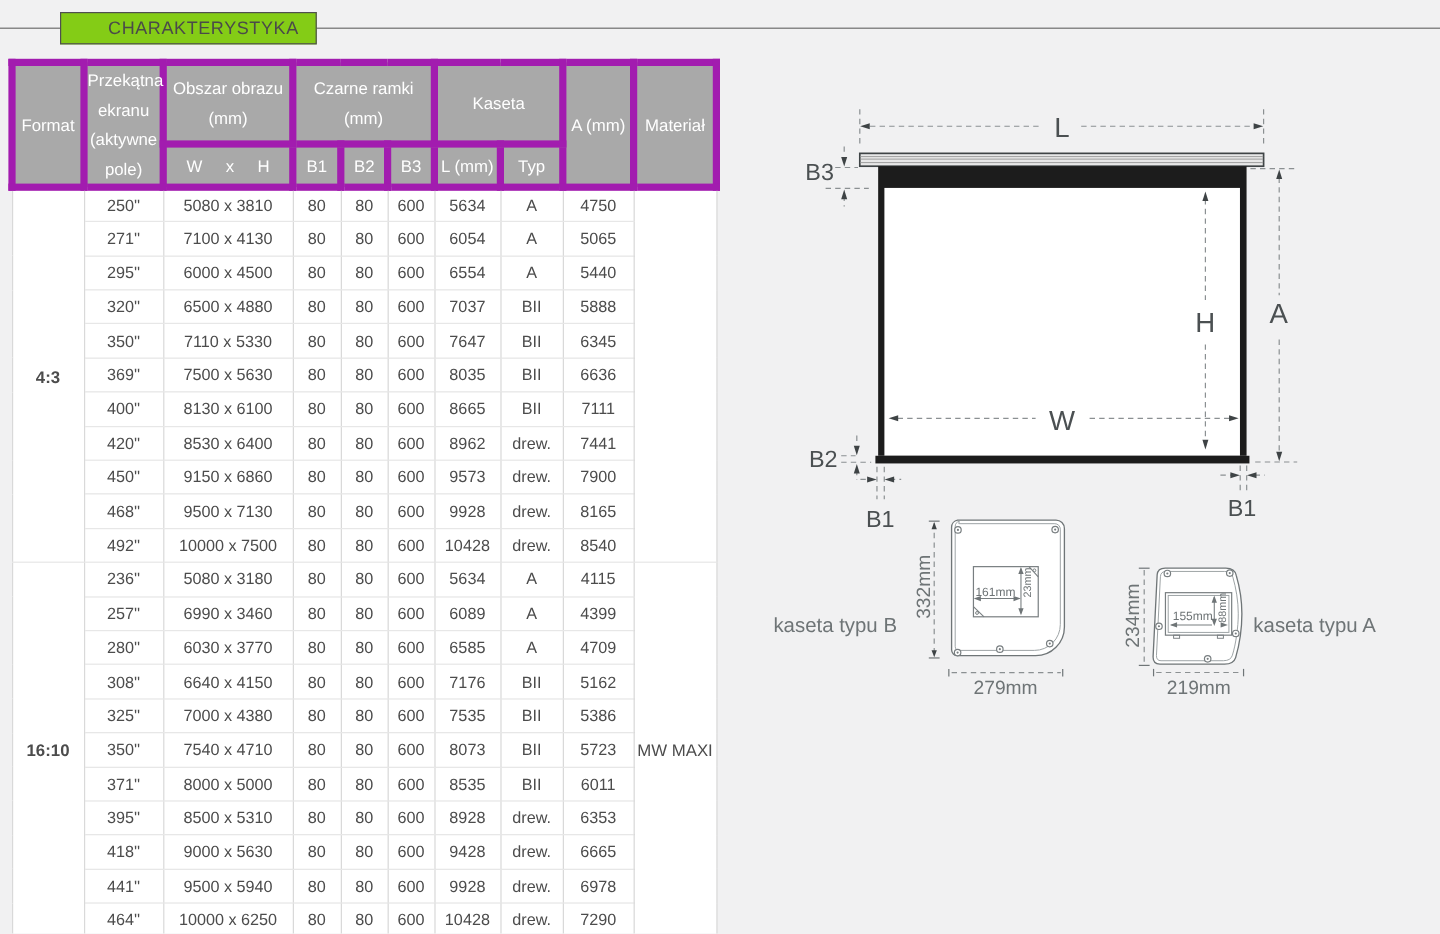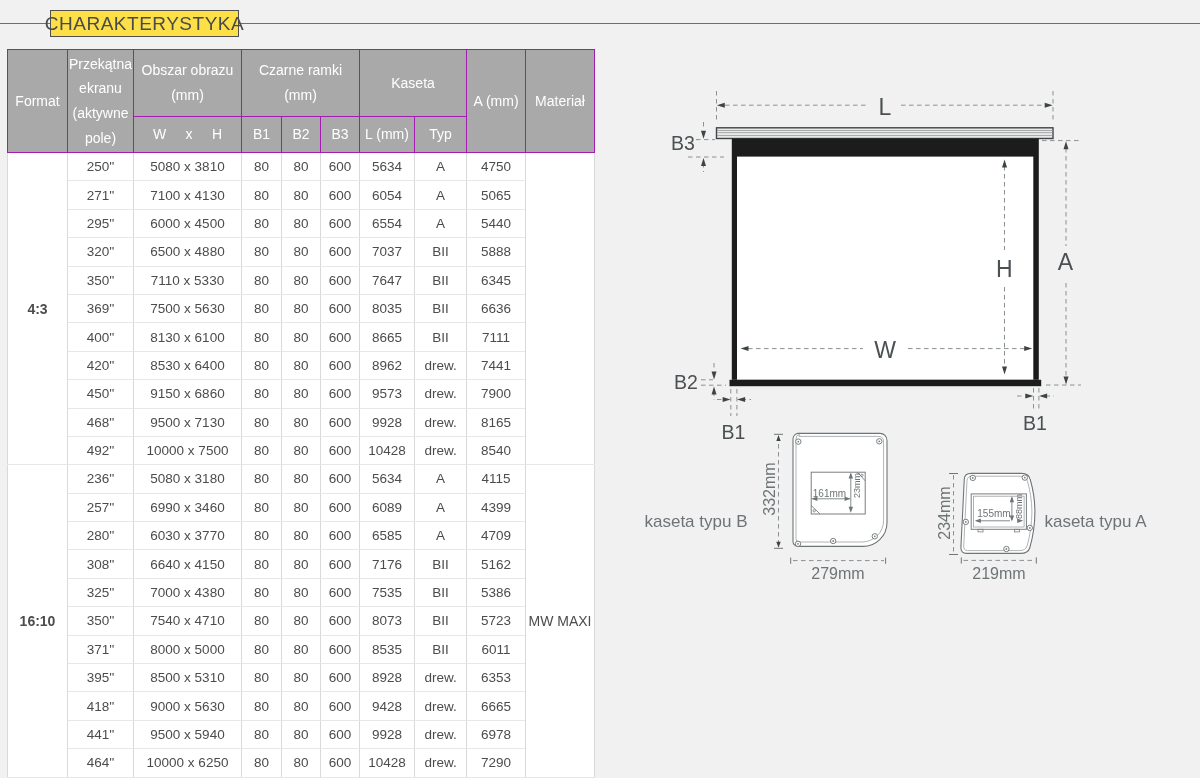--- a/index.html
+++ b/index.html
@@ -1,21 +1,21 @@
 <!DOCTYPE html>
 <html><head><meta charset="utf-8"><style>
 html,body{margin:0;padding:0;}
 body{width:1200px;height:778px;position:relative;background:#f1f1f2;
  font-family:"Liberation Sans",sans-serif;overflow:hidden;}
 #topline{position:absolute;left:0;top:23px;width:1200px;height:1px;background:#6e6e6e;}
 #charbox{position:absolute;left:50px;top:10px;width:187px;height:25px;border:1.5px solid #4f4f4f;
- background:#fde047;display:flex;align-items:center;justify-content:center;
- font-size:19px;letter-spacing:0.5px;color:#4a4a4a;}
+ background:#84cc16;display:flex;align-items:center;justify-content:center;
+ font-size:15px;letter-spacing:0.5px;color:#4a4a4a;padding-left:25px;}
 table{position:absolute;left:7px;top:49px;border-collapse:collapse;table-layout:fixed;width:587px;}
-th{background:#a9a9a9;color:#fff;font-weight:normal;font-size:14px;line-height:24.6px;border:1px solid #a21caf;padding:0;}
+th{background:#a9a9a9;color:#fff;font-weight:normal;font-size:14px;line-height:24.6px;border:6px solid #a21caf;padding:0;}
 td{background:#fff;color:#4c4c4c;font-size:13.5px;text-align:center;border:1px solid #d9d9d9;border-top-color:#e7e7e7;border-bottom-color:#e7e7e7;padding:0;}
 tr.h1{height:67px;} tr.h2{height:36px;}
 tr.d{height:28.4px;}
 td.fmt{font-size:14px;font-weight:bold;}
 td.mat{font-size:14px;margin-left:40px;}
 </style></head><body>
 <div id="topline"></div>
 <div id="charbox">CHARAKTERYSTYKA</div>
 <table>
 <colgroup>

